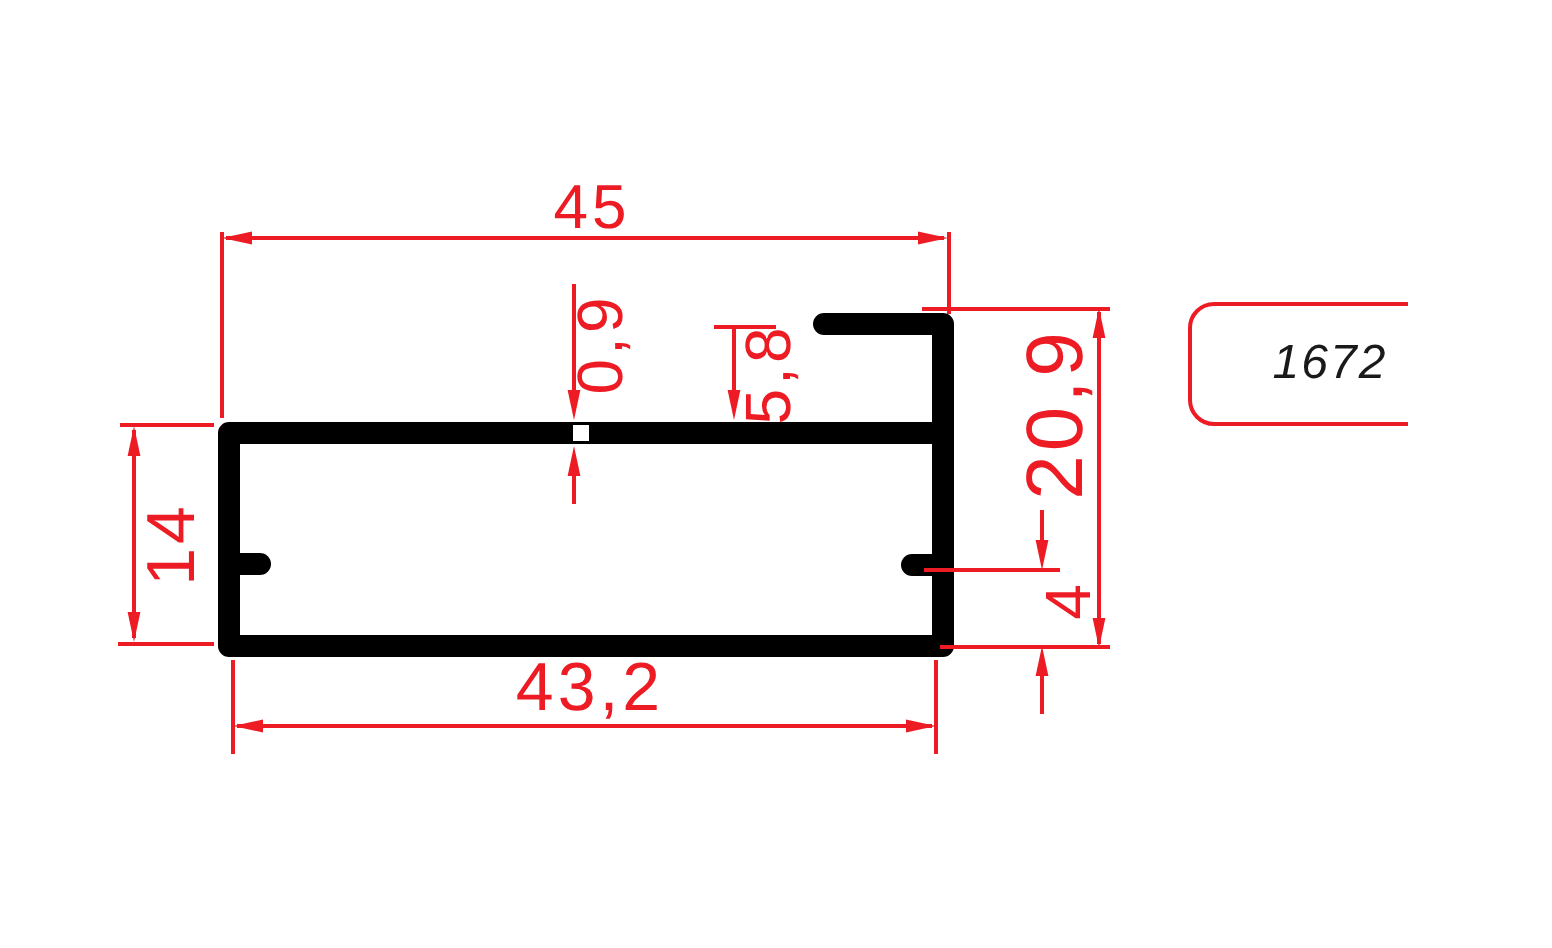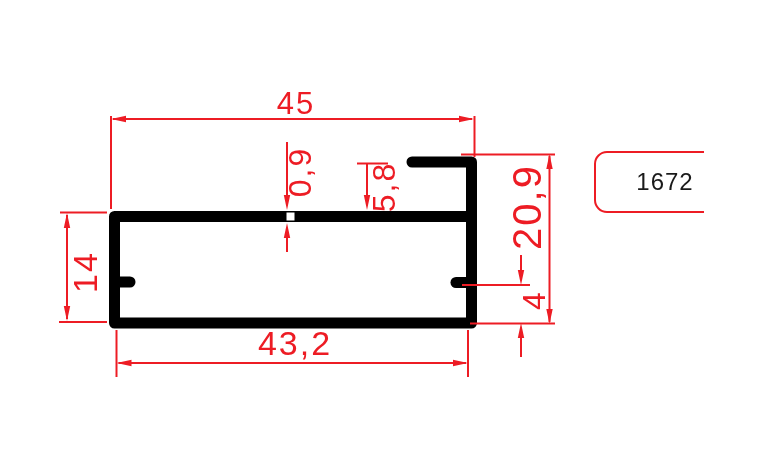--- a/index.html
+++ b/index.html
@@ -33,20 +33,21 @@
     height: 62px;
     border: 2px solid #ed1c24;
     border-radius: 13px;
     box-sizing: border-box;
     display: flex;
     flex-direction: column;
     align-items: center;
     justify-content: center;
     background: #ffffff;
     color: #1a1a1a;
+    font-style: italic;
   }
   .label-code {
     font-size: 24px;
     line-height: 1.1;
     letter-spacing: 1px;
   }
   .label-weight {
     font-size: 19px;
     line-height: 1.1;
   }

